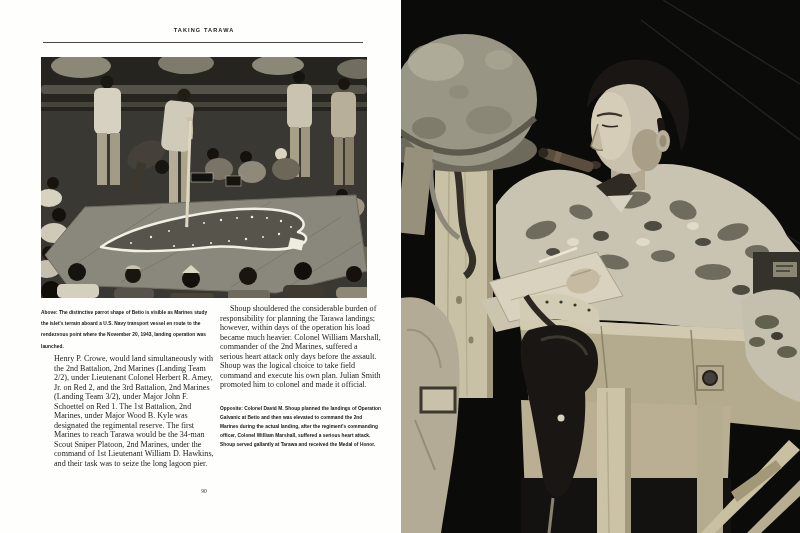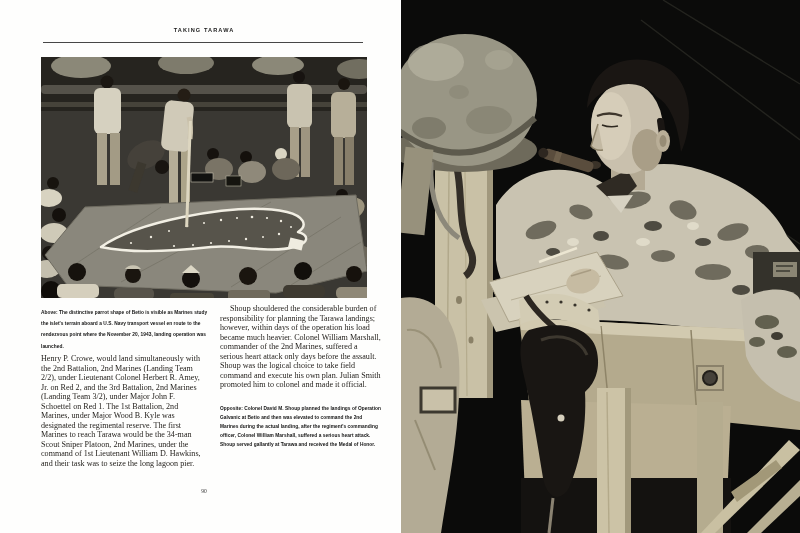--- a/index.html
+++ b/index.html
@@ -28,21 +28,21 @@
   }
   .caption {
     font-family:"Liberation Sans", sans-serif;
     font-weight:bold; color:#131313;
   }
   .caption-above {
     position:absolute; left:41px; top:307px; width:170px;
     font-size:4.8px; line-height:11.2px; letter-spacing:0.05px;
   }
   .body-col { position:absolute; font-size:8.1px; line-height:9.5px; text-align:left; color:#26231f; }
-  .body-col-1 { left:41px; top:354px; width:162px; }
+  .body-col-1 { left:54px; top:354px; width:162px; }
   .body-col-2 { left:220px; top:304px; width:162px; }
   .body-col-2 .para { text-indent:10px; }
   .caption-opposite {
     margin-top:14px;
     font-size:4.8px; line-height:9.2px; letter-spacing:0.05px;
   }
   .page-number {
     position:absolute; left:41px; top:488px; width:326px;
     text-align:center; font-size:5.6px; color:#3a3a3a;
   }

